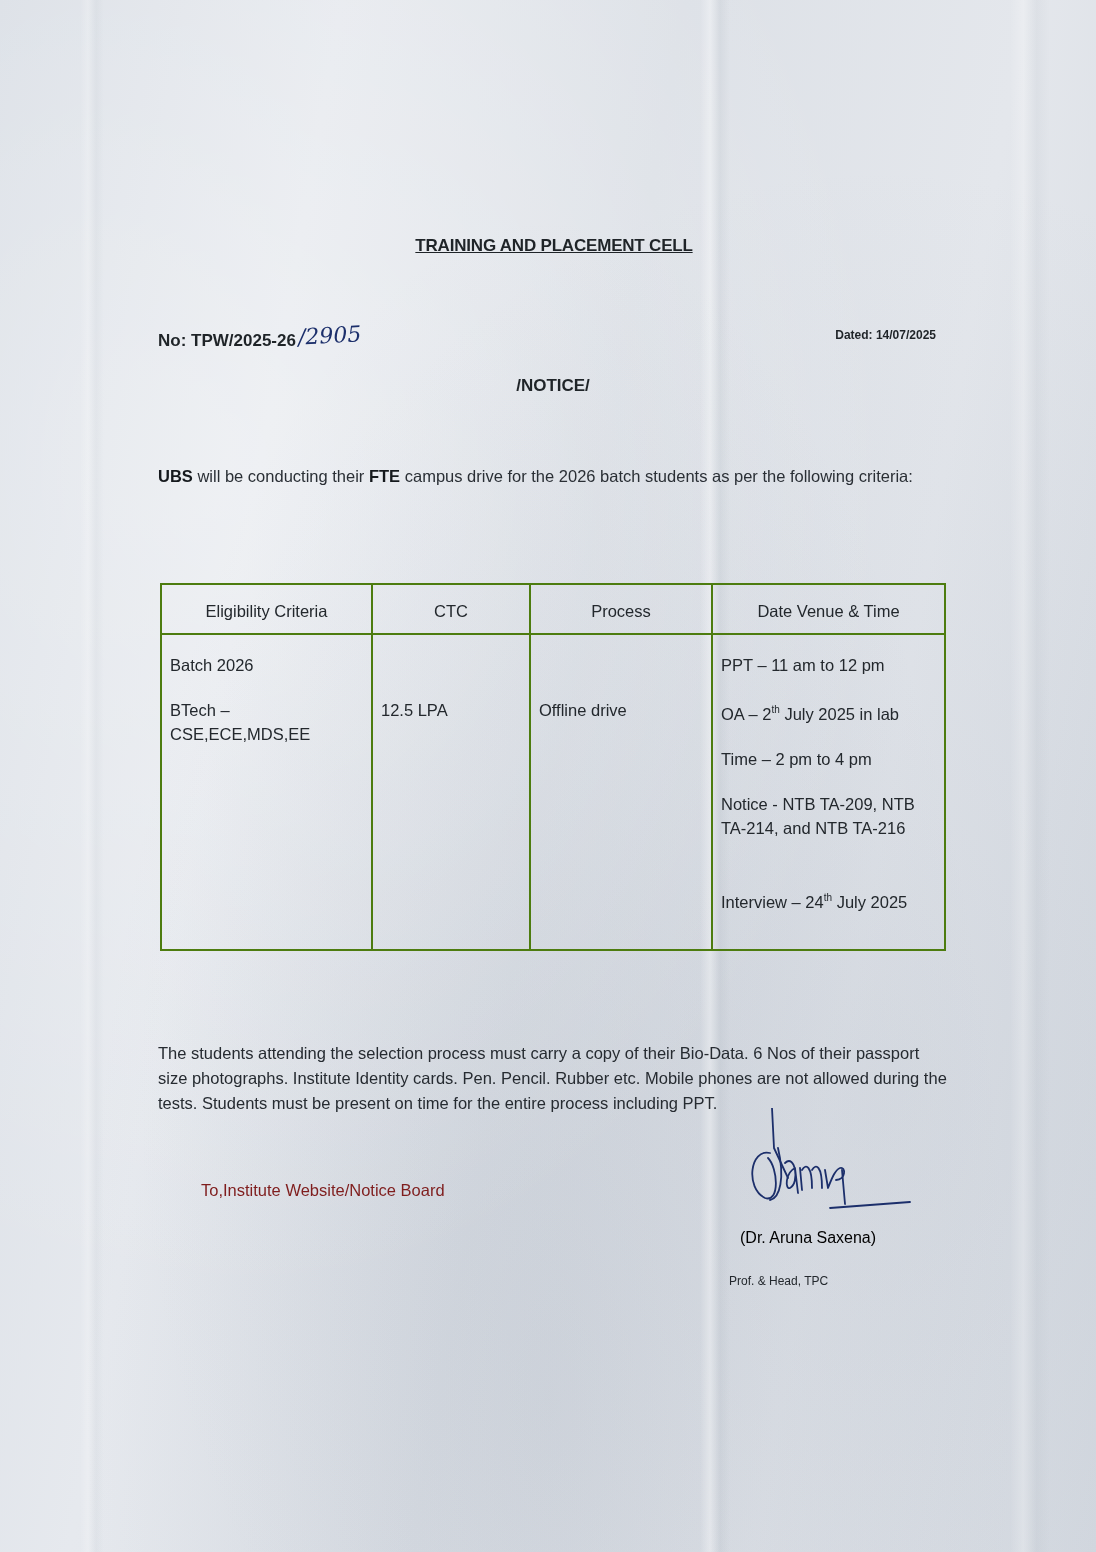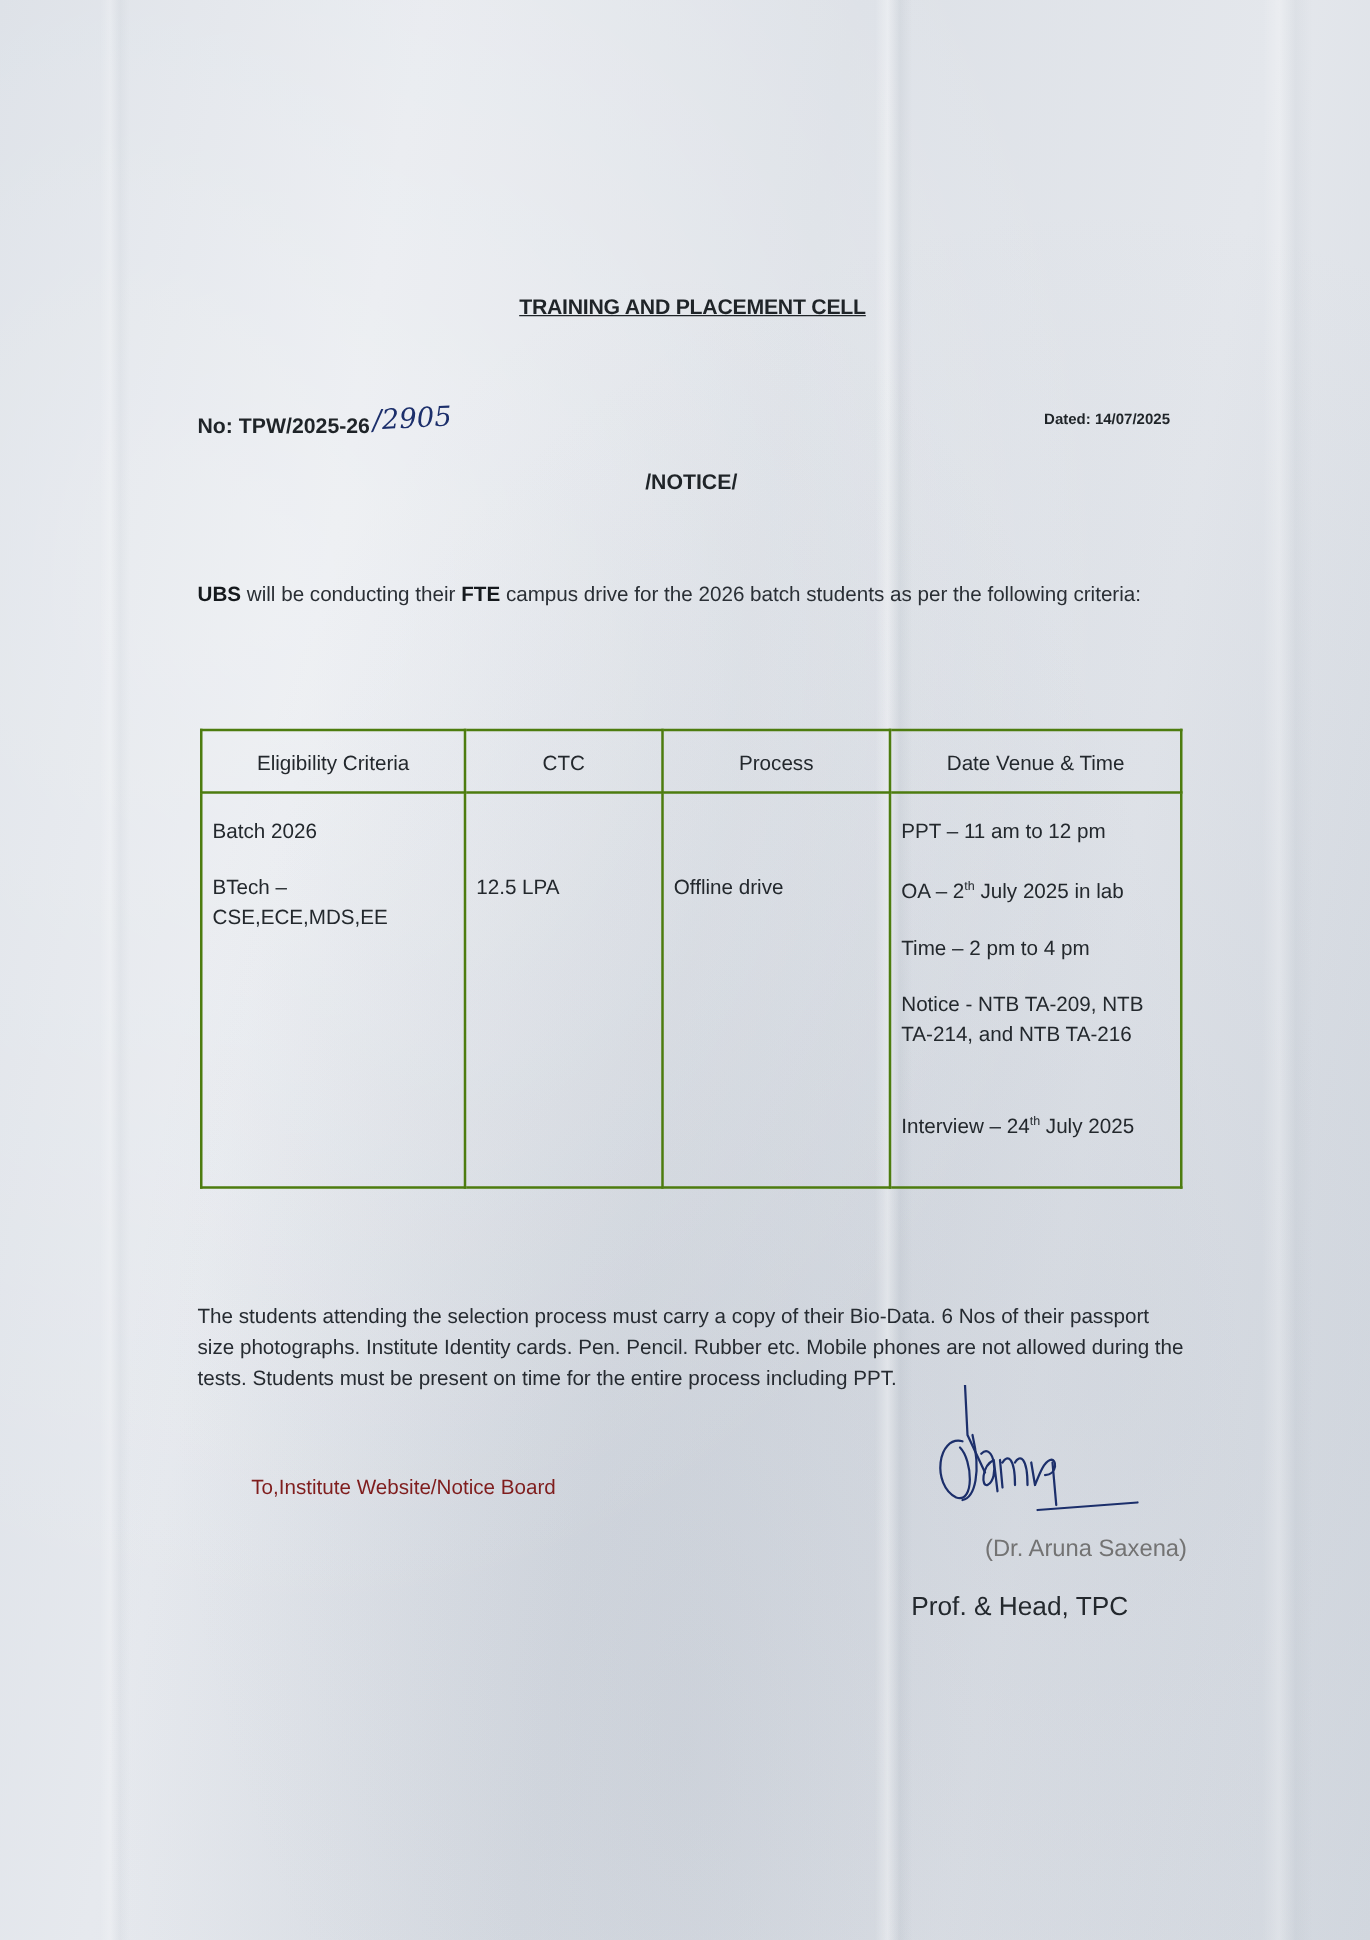--- a/index.html
+++ b/index.html
@@ -108,27 +108,26 @@
       font-size: 16.5px;
       color: #7f1d1d;
       margin-left: 35px;
     }
     .signature {
       left: 740px; top: 1108px;
       width: 180px; height: 110px;
     }
     .signatory-name {
       left: 740px; top: 1229px;
-      font-size: 19px;
-      color: #737373;
-      margin-left: 48px;
+      font-size: 16px;
+      color: #000000;
     }
     .signatory-title {
       left: 729px; top: 1274px;
-      font-size: 21px;
+      font-size: 12px;
       color: #23282d;
     }
   </style>
 </head>
 <body>
 
 <div class="crease" style="left:700px; top:0; width:30px; height:1552px;"></div>
 <div class="crease" style="left:80px; top:0; width:24px; height:1552px; opacity:0.6;"></div>
 <div class="crease" style="left:1010px; top:0; width:40px; height:1552px; opacity:0.7;"></div>
 

